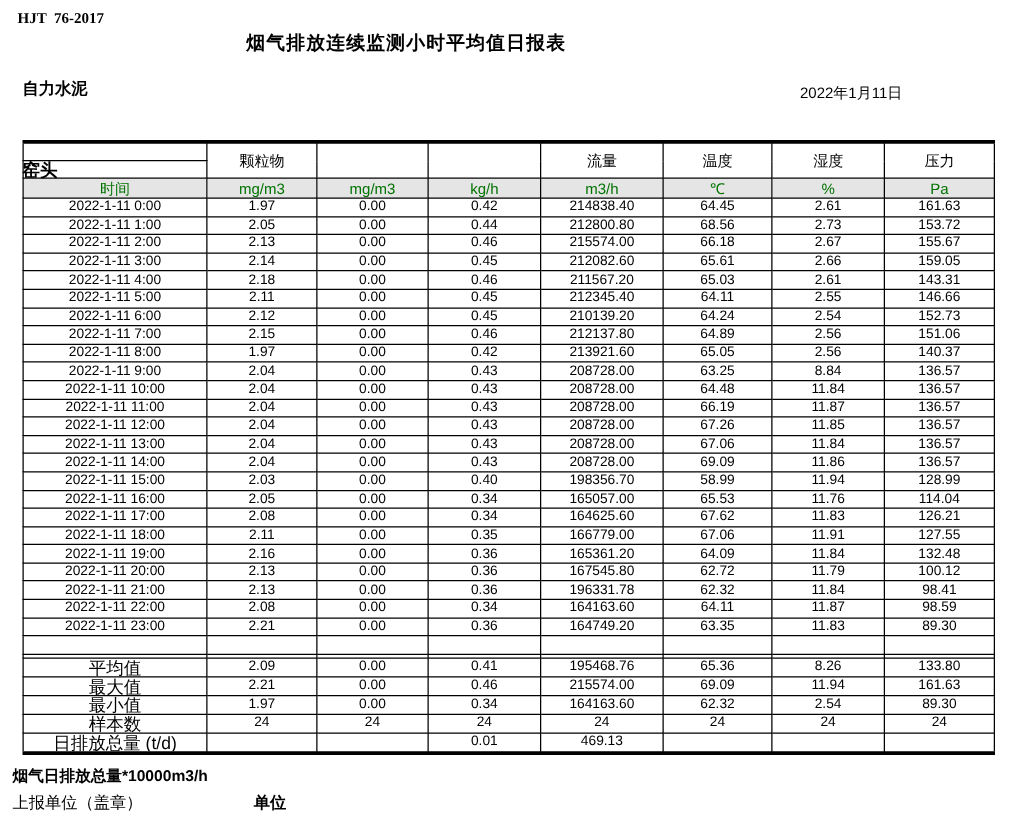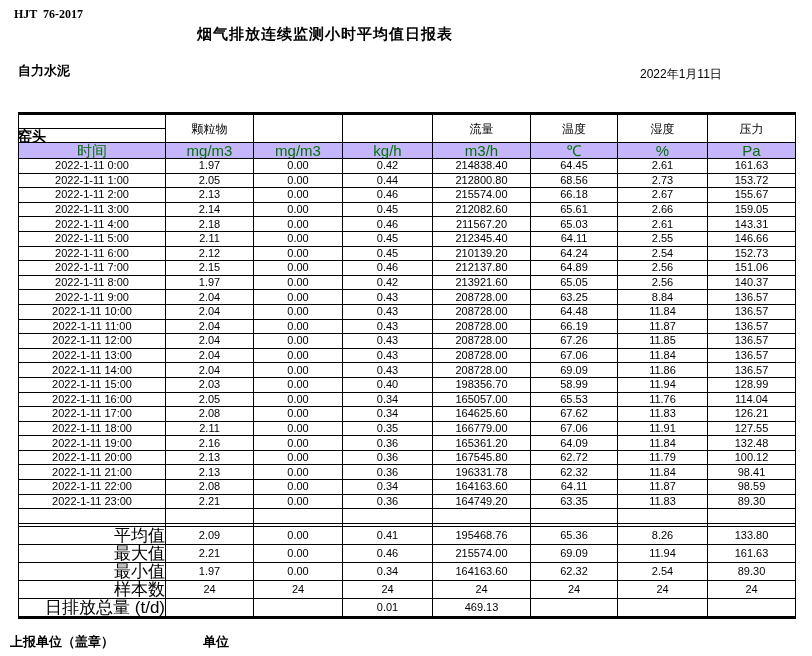--- a/index.html
+++ b/index.html
@@ -40,32 +40,32 @@
     text-align:center;
     vertical-align:middle;
     font-size:11px;
     line-height:1;
     overflow:hidden;
     white-space:nowrap;
   }
   tr.gh td{height:13px;font-size:12px;}
   tr.unit-row td{
     height:15px;
-    background:#c4b5fd;
+    background:#e5e5e5;
     color:#007300;
-    font-size:15px;
+    font-size:12px;
   }
   tr.data-row td, tr.summary-row td{height:13.6px;}
   tr.spacer-row td{height:13.6px;}
   tr.thin-row td{height:2px;}
   .c-time{font-size:11px;}
-  tr.summary-row td.c-time{font-size:17px;text-align:right;}
+  tr.summary-row td.c-time{font-size:14px;}
 
   .footer-note{position:absolute;left:10px;top:613px;font-size:12.5px;font-weight:bold;}
-  .footer-report-unit{position:absolute;left:10px;top:633px;font-size:13px;font-weight:bold;}
+  .footer-report-unit{position:absolute;left:10px;top:633px;font-size:13px;font-weight:normal;}
   .footer-unit{position:absolute;left:203px;top:633px;font-size:13px;font-weight:bold;}
 </style>
 </head>
 <body>
 
 <div class="page">
 
   <div class="doc-code">HJT  76-2017</div>
   <div class="title">烟气排放连续监测小时平均值日报表</div>
   <div class="company">自力水泥</div>
@@ -419,16 +419,17 @@
           <td></td>
           <td>0.01</td>
           <td>469.13</td>
           <td></td>
           <td></td>
           <td></td>
         </tr>
       </tbody>
   </table>
 
+  <div class="footer-note">烟气日排放总量*10000m3/h</div>
   <div class="footer-report-unit">上报单位（盖章）</div>
   <div class="footer-unit">单位</div>
 
 </div>
 
 </body></html>

